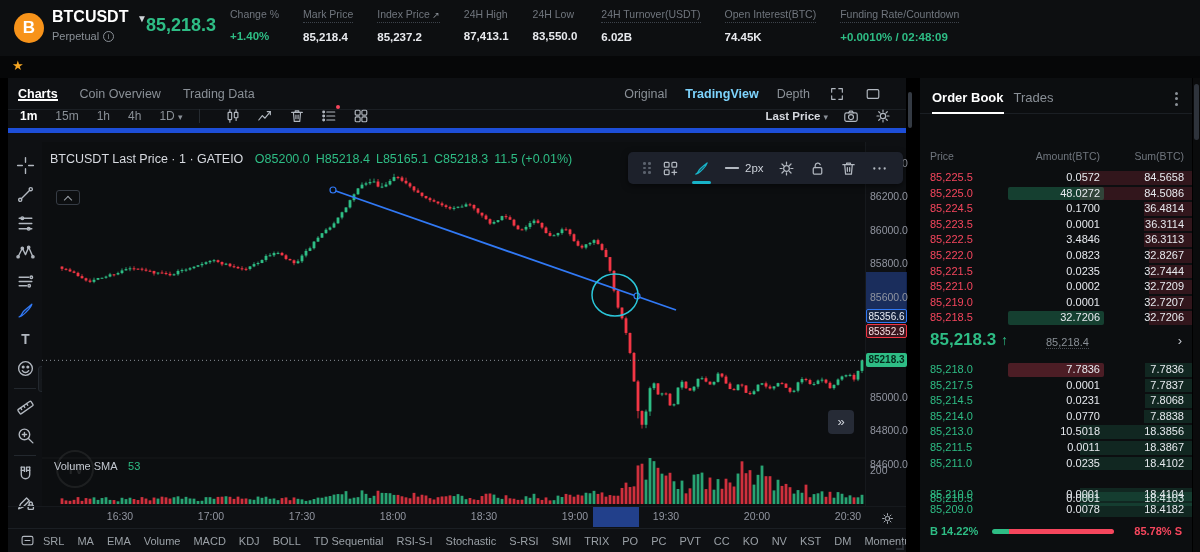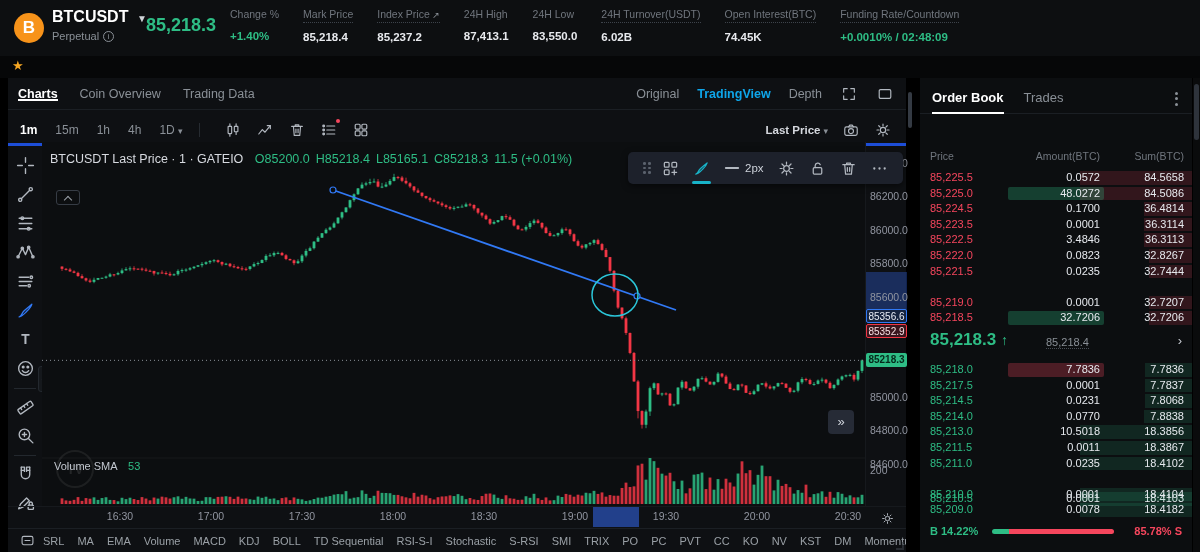--- a/index.html
+++ b/index.html
@@ -27,27 +27,27 @@
   .fav-strip { position:absolute; left:0; top:56px; width:1200px; height:22px; background:#060708; }
   .fav-star { position:absolute; left:12px; top:2px; color:#f5a623; font-size:13px; cursor:pointer; }
 
   
   .chart-panel { position:absolute; left:8px; top:78px; width:898px; height:474px; background:#0e1013; }
   .cp-tabs { position:absolute; left:0; top:0; width:898px; height:32px; border-bottom:1px solid #1b1f24; display:flex; align-items:center; }
   .cp-tab { font-size:12.5px; color:#8a9097; margin-left:22px; height:32px; line-height:30px; cursor:pointer; position:relative; }
   .cp-tab:first-child { margin-left:10px; }
   .cp-tab.active { color:#fff; font-weight:bold; }
   .cp-tab.active::after { content:""; position:absolute; left:0; right:0; bottom:0; height:2px; background:#fff; }
-  .cp-tabs-right { margin-left:auto; display:flex; align-items:center; gap:18px; padding-right:12px; }
+  .cp-tabs-right { margin-left:auto; display:flex; align-items:center; gap:18px; padding-right:24px; }
   .vm-item { font-size:12.5px; color:#8a9097; cursor:pointer; }
-  .vm-item.active { color:#0ea5e9; font-weight:bold; }
+  .vm-item.active { color:#7dd3fc; font-weight:bold; }
   .ic-btn { width:18px; height:18px; display:inline-flex; align-items:center; justify-content:center; cursor:pointer; }
   .ic-btn svg { display:block; }
 
-  .cp-toolbar { position:absolute; left:0; top:38px; width:898px; height:30px; border-bottom:3px solid #1d4ed8; display:flex; align-items:center; }
+  .cp-toolbar { position:absolute; left:0; top:25px; width:898px; height:30px; border-bottom:5px solid #1d4ed8; display:flex; align-items:center; }
   .tf { font-size:12px; color:#8a9097; margin-left:18px; cursor:pointer; }
   .tf:first-child { margin-left:12px; }
   .tf.active { color:#fff; font-weight:bold; }
   .tf-dd { font-size:12px; color:#8a9097; margin-left:18px; cursor:pointer; }
   .tb-sep { width:1px; height:14px; background:#262b31; margin:0 10px 0 16px; }
   .tb-ic { margin-left:14px; position:relative; }
   .red-dot::after { content:""; position:absolute; right:-2px; top:-2px; width:4px; height:4px; border-radius:50%; background:#f6465d; }
   .cp-toolbar-right { margin-left:auto; display:flex; align-items:center; gap:14px; padding-right:14px; }
   .price-type { font-size:11.5px; color:#d5d8de; font-weight:bold; cursor:pointer; }
   .price-type .caret { font-size:9px; color:#8a9097; margin-left:3px; }
@@ -98,21 +98,21 @@
   .bb-ic { margin:0 8px 0 12px; }
   .bb-chip { font-size:11px; color:#9aa0a6; margin-right:13px; white-space:nowrap; cursor:pointer; }
   .resize-grip { position:absolute; right:1px; bottom:1px; width:8px; height:8px; border-right:2px solid #3a4047; border-bottom:2px solid #3a4047; transform:translate(-1px,-1px) rotate(0deg); opacity:.6; }
 
   
   .ob { position:absolute; left:920px; top:78px; width:272px; height:474px; background:#0c0e10; }
   .ob-tabs { position:absolute; left:0; top:6px; width:272px; height:30px; border-bottom:1px solid #1b1f24; display:flex; align-items:center; }
   .ob-tab { font-size:13px; color:#8a9097; margin-left:12px; height:30px; line-height:28px; position:relative; cursor:pointer; }
   .ob-tab.active { color:#fff; font-weight:bold; }
   .ob-tab.active::after { content:""; position:absolute; left:0; right:0; bottom:0; height:2px; background:#fff; }
-  .ob-tab + .ob-tab { margin-left:20px; }
+  .ob-tab + .ob-tab { margin-left:10px; }
   .ob-kebab { margin-left:auto; margin-right:10px; display:flex; flex-direction:column; gap:2.5px; cursor:pointer; padding:4px; }
   .ob-kebab i { width:3px; height:3px; border-radius:50%; background:#8a9097; }
   .ob-modes { position:absolute; left:0; top:44px; width:272px; height:24px; display:flex; align-items:center; }
   .mode { display:flex; gap:1.5px; padding:3px; border-radius:3px; margin-left:9px; cursor:pointer; }
   .mode:first-child { margin-left:9px; background:#262b33; }
   .mode i { width:5px; height:12px; }
   .mode .half { display:flex; flex-direction:column; gap:1.5px; }
   .mode .half i { height:5.2px; }
   .ob-prec { margin-left:auto; margin-right:12px; font-size:11.5px; color:#c6cad1; cursor:pointer; }
   .ob-prec .caret { font-size:9px; color:#8a9097; margin-left:3px; }
@@ -1174,20 +1174,26 @@
           <span class="p">85,222.0</span>
           <span class="a">0.0823</span>
           <span class="s">32.8267</span>
         </div>
         <div class="ob-row ask" style="top: 93.6px;">
           <span class="depth" style="width:43.36709166116799px;background:rgba(246,70,93,0.16)"></span>
           <span class="p">85,221.5</span>
           <span class="a">0.0235</span>
           <span class="s">32.7444</span>
         </div>
+        <div class="ob-row ask" style="top: 109.2px;">
+          <span class="depth" style="width:43.33596796813842px;background:rgba(246,70,93,0.16)"></span>
+          <span class="p">85,221.0</span>
+          <span class="a">0.0002</span>
+          <span class="s">32.7209</span>
+        </div>
         <div class="ob-row ask" style="top: 124.8px;">
           <span class="depth" style="width:43.33570308564455px;background:rgba(246,70,93,0.16)"></span>
           <span class="p">85,219.0</span>
           <span class="a">0.0001</span>
           <span class="s">32.7207</span>
         </div>
         <div class="ob-row ask" style="top: 140.4px;">
           <span class="depth" style="width:43.33557064439762px;background:rgba(246,70,93,0.16)"></span>
           <span class="flash" style="background:rgba(46,189,133,0.28)"></span>
           <span class="p">85,218.5</span>

